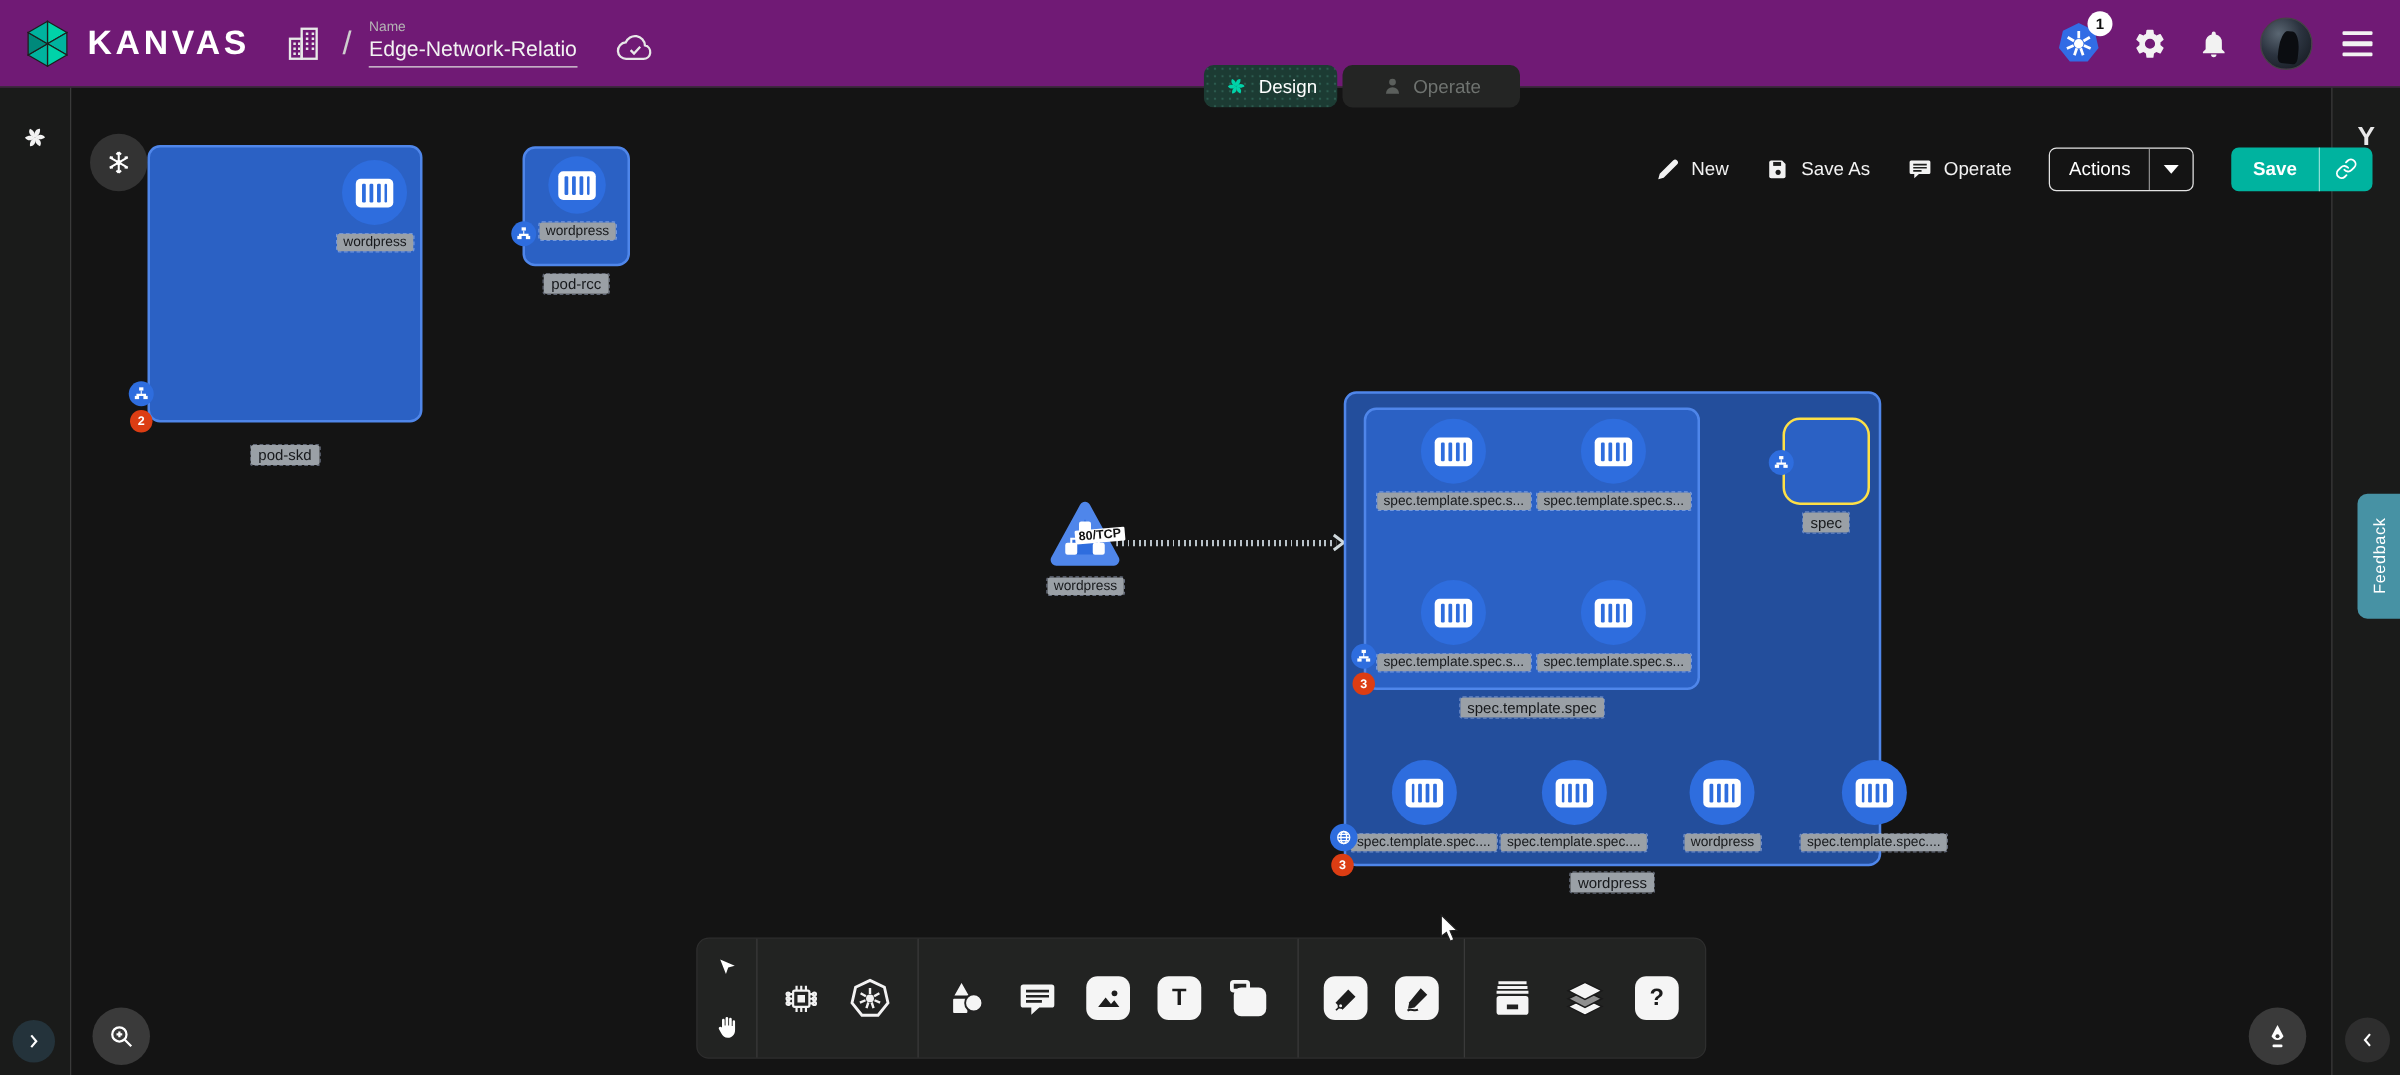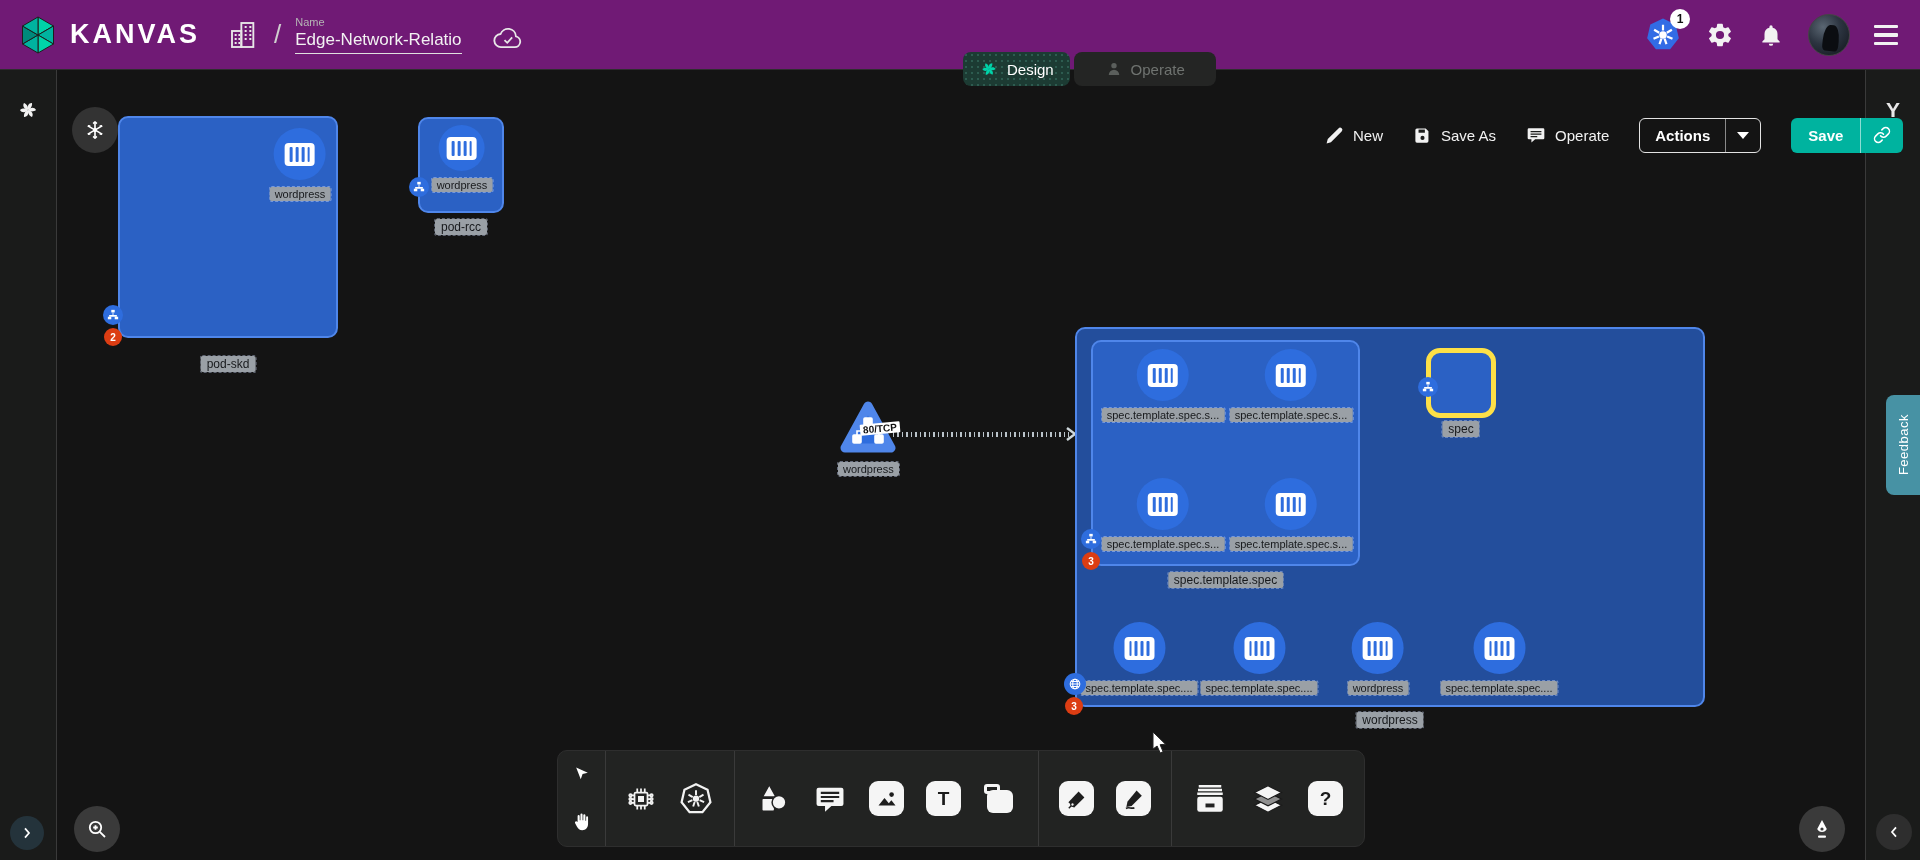--- a/index.html
+++ b/index.html
@@ -83,21 +83,21 @@
   }
   
   .action-bar {
     position:absolute; top:116px; left:1325px; height:38px; z-index:35;
     display:flex; align-items:center; gap:30px;
   }
   .act { display:flex; align-items:center; gap:9px; background:none; border:none;
          color:#f2f2f2; font-size:15px; cursor:pointer; }
   .btn-outline { display:flex; align-items:stretch; border:1px solid #e3e3e3; border-radius:6px;
                  background:none; color:#fff; cursor:pointer; padding:0; }
-  .btn-outline .main { padding:8px 15px; font-size:15px;font-weight:bold; }
+  .btn-outline .main { padding:8px 15px; font-size:15px; }
   .btn-outline .caret { display:flex; align-items:center; padding:0 11px; border-left:1px solid #8a8a8a; }
   .caret-tri { width:0; height:0; border-left:6px solid transparent; border-right:6px solid transparent; border-top:7px solid #fff; }
   .btn-share { display:flex; align-items:stretch; background:#00B39F; border:none; border-radius:6px;
                color:#fff; cursor:pointer; padding:0; font-weight:bold; }
   .btn-share .main { padding:9px 17px; font-size:15px; }
   .btn-share .linkpart { display:flex; align-items:center; padding:0 12px; border-left:1px solid rgba(255,255,255,.55); }
   .abs { position:absolute; }
   .group { position:absolute; border-radius:10px; }
   .g-fill  { background:#2B61C4; border:2px solid #4f86ea; }
   .g-outer { background:#234E9C; border:2px solid #4f86ea; }
@@ -122,21 +122,21 @@
   .port {
     position:absolute; width:20px; height:20px; border-radius:50%; background:#2E6DDE;
     display:flex; align-items:center; justify-content:center;
   }
   .errbadge {
     position:absolute; width:18px; height:18px; border-radius:50%; background:#DC3D13;
     color:#fff; font-size:10px; font-weight:bold;
     display:flex; align-items:center; justify-content:center;
   }
   .spec-node { position:absolute; width:70px; height:70px; border-radius:14px;
-               background:#2B61C4; border:5px solid #fde047; }
+               background:#2B61C4; border:2px solid #fde047; }
   .edge-line {
     position:absolute; left:893px; top:432px; width:176px; height:5px;
     background:repeating-linear-gradient(90deg,#b9c2c9 0 1.5px, transparent 1.5px 4.5px);
   }
   .edge-label {
     position:absolute; left:860px; top:423px; background:#fff; color:#101010;
     font-size:10px; font-weight:bold; padding:0 3px; transform:rotate(-5deg); border-radius:1px;
   }
   .float-circle { position:absolute; border-radius:50%; background:#333; display:flex; align-items:center; justify-content:center; border:none; cursor:pointer; }
   
@@ -393,21 +393,21 @@
         </g>
       </svg>
       <div class="nlabel">wordpress</div>
     </div>
     <div class="edge-line"></div>
     <svg class="abs" style="left:1063px; top:426px;" width="16" height="16" viewBox="0 0 16 16">
       <polyline points="4 2 12 8 4 14" fill="none" stroke="#cfd8dc" stroke-width="2.4"></polyline>
     </svg>
     <div class="edge-label">80/TCP</div>
 
-    <div class="group g-outer" style="left:1075px; top:327px; width:630px; height:380px;">
+    <div class="group g-outer" style="left:1075px; top:313px; width:430px; height:380px;">
 
       <div class="group g-fill" style="left:14px; top:11px; width:269px; height:226px;">
         <div class="cnode" style="left:70px; top:7px;">
           <div class="ncircle">
               <div class="crate">
                 <i></i>
                 <i></i>
                 <i></i>
                 <i></i>
               </div>

